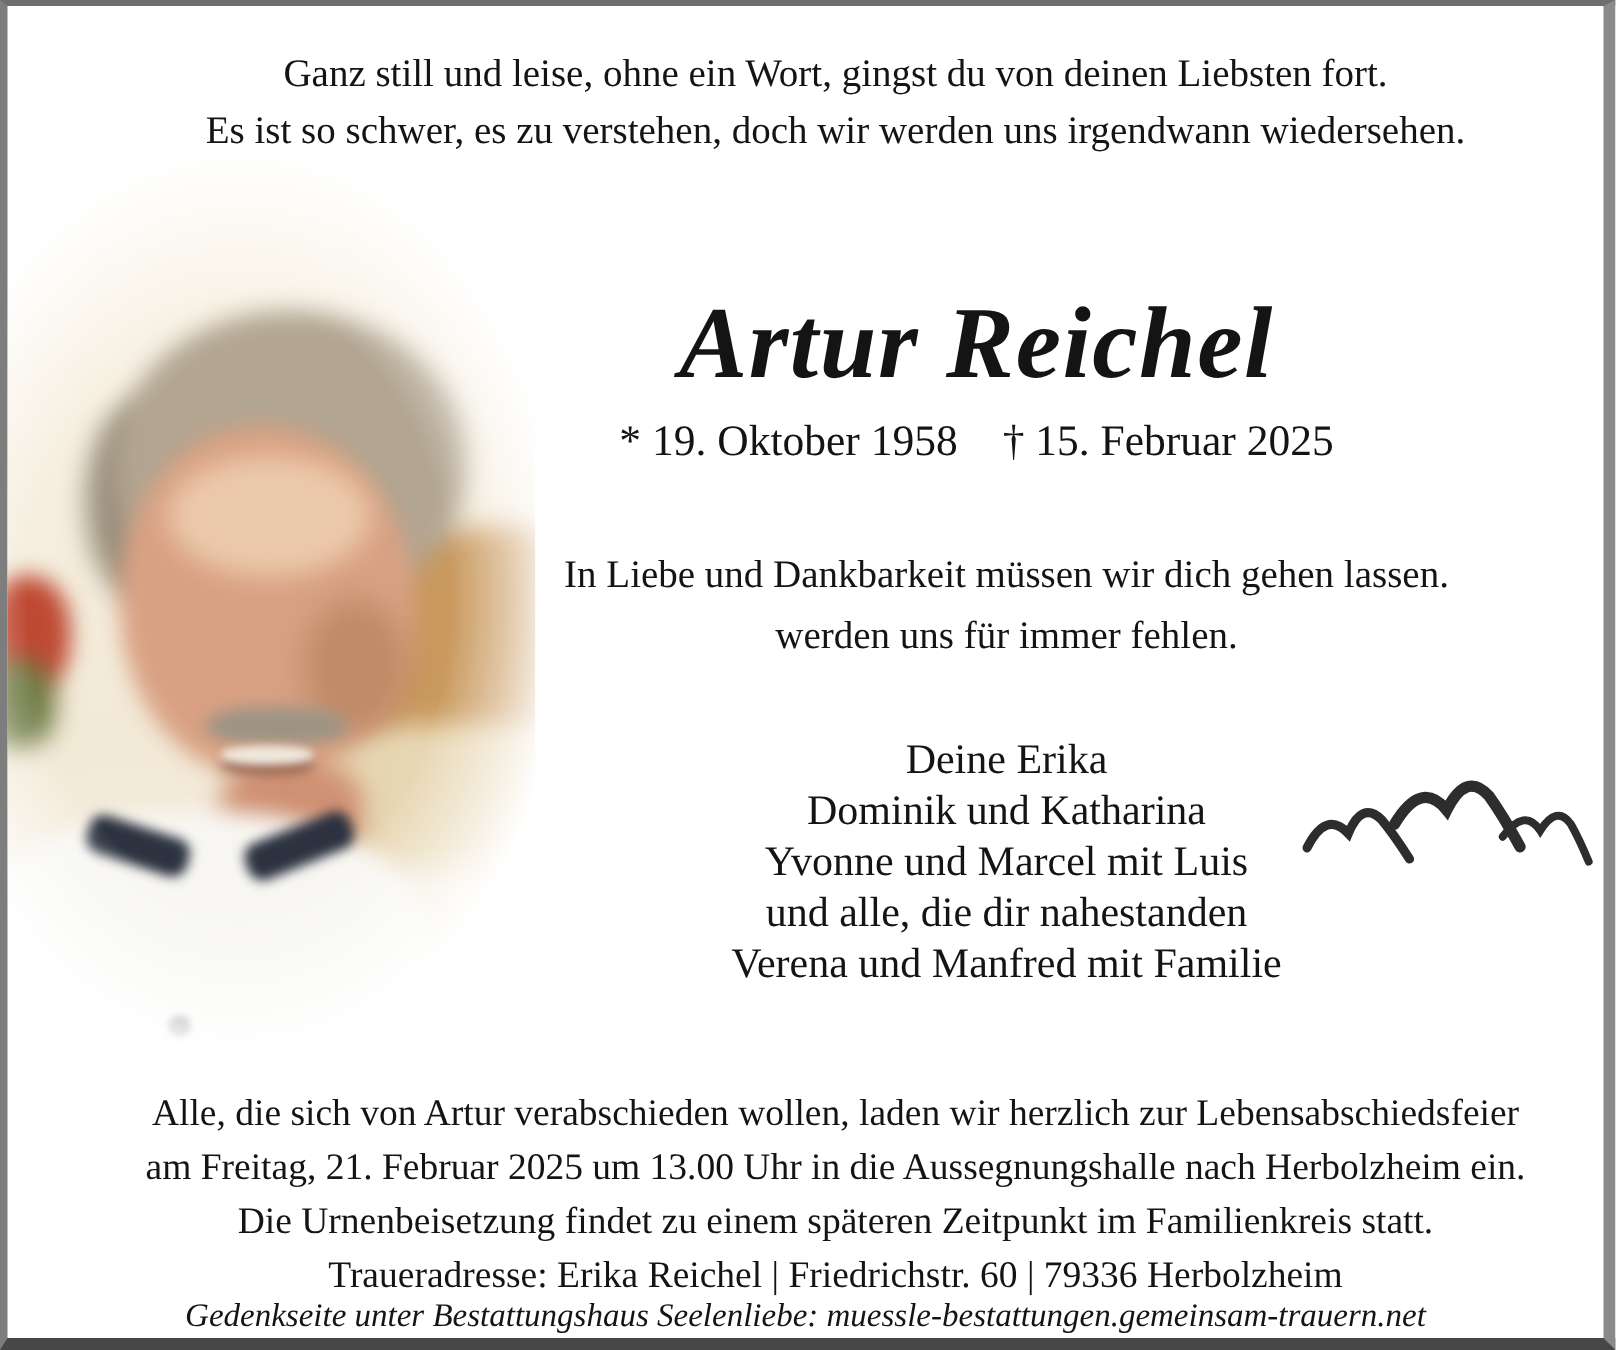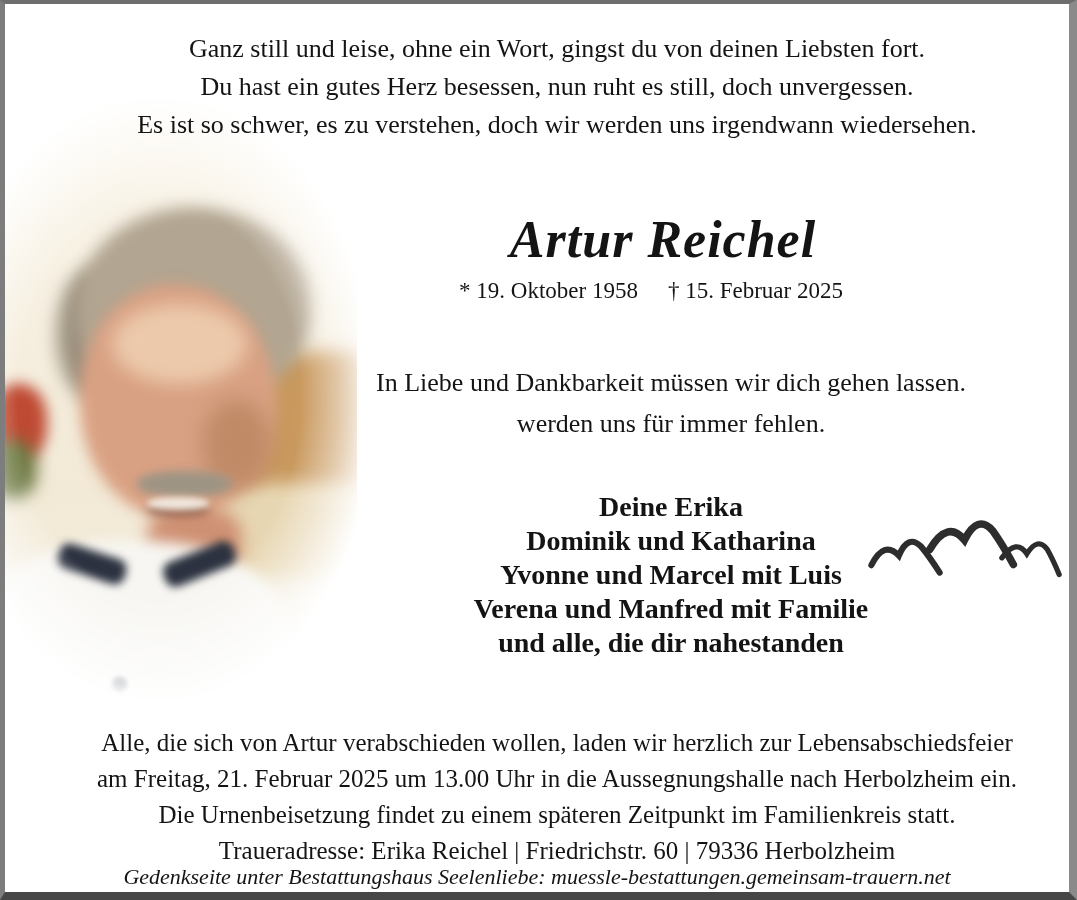--- a/index.html
+++ b/index.html
@@ -39,25 +39,25 @@
   .ph-mouth{left:150px;top:398px;width:62px;height:13px;background:#f0e8dd;filter:blur(3px);border-radius:45%;box-shadow:0 6px 6px rgba(90,45,35,.55);}
   .ph-neck{left:150px;top:408px;width:95px;height:70px;background:#cf9173;filter:blur(8px);border-radius:40%;}
   .ph-shirt{left:-20px;top:442px;width:310px;height:200px;background:#f7f6f2;filter:blur(7px);border-radius:45% 45% 0 0;}
   .ph-collar-l{left:60px;top:452px;width:70px;height:26px;background:#2c3240;filter:blur(4px);transform:rotate(18deg);border-radius:10px;}
   .ph-collar-r{left:165px;top:452px;width:75px;height:26px;background:#2c3240;filter:blur(4px);transform:rotate(-22deg);border-radius:10px;}
   .ph-btn1{left:115px;top:578px;width:15px;height:15px;background:#3a4048;filter:blur(2px);border-radius:50%;}
 
   
   .poem{position:absolute;left:0;right:0;top:26px;text-align:center;font-size:26px;line-height:38px;}
   .right-col{position:absolute;left:290px;width:712px;text-align:center;}
-  .name{top:176px;font-size:52px;font-weight:bold;font-style:italic;letter-spacing:1px;line-height:96px;margin:12px;}
-  .dates{top:274px;font-size:23px;}
+  .name{top:176px;font-size:68px;font-weight:bold;font-style:italic;letter-spacing:1px;line-height:96px;margin:0;}
+  .dates{top:274px;font-size:29px;}
   .dates .death{margin-left:30px;}
   .tribute{top:358px;font-size:26px;line-height:41px;}
-  .mourners{top:486px;font-size:28px;font-weight:bold;line-height:34px;}
+  .mourners{top:486px;font-size:28px;font-weight:normal;line-height:34px;}
   .funeral{position:absolute;left:0;right:0;top:721px;text-align:center;font-size:25px;line-height:36px;}
   .memorial{position:absolute;left:0;right:0;top:858px;text-align:center;font-size:22px;font-style:italic;line-height:30px;}
   .line{white-space:nowrap;padding-left:40px;}
 
   
   .birds{position:absolute;left:858px;top:500px;width:205px;height:100px;}
   .bird{position:absolute;}
   .bird svg{display:block;width:100%;height:100%;}
   .bird-1{left:4px;top:24px;width:76px;height:56px;transform:rotate(-4deg);}
   .bird-2{left:62px;top:2px;width:94px;height:70px;}
@@ -84,41 +84,40 @@
     <div class="ph-collar-l"></div>
     <div class="ph-collar-r"></div>
     <div class="ph-mustache"></div>
     <div class="ph-mouth"></div>
     <div class="ph-btn1"></div>
 
   </div>
 
   <div class="poem">
     <div class="line">Ganz still und leise, ohne ein Wort, gingst du von deinen Liebsten fort.</div>
-    <div class="line">Du hast ein gutes Herz besessen, nun ruht es still, doch unvergessen.</div>
     <div class="line">Es ist so schwer, es zu verstehen, doch wir werden uns irgendwann wiedersehen.</div>
   </div>
 
   <h1 class="right-col name">Artur Reichel</h1>
 
   <div class="right-col dates">
     <span class="birth">* 19. Oktober 1958</span><span class="death">† 15. Februar 2025</span>
   </div>
 
   <div class="right-col tribute">
     <div class="line">In Liebe und Dankbarkeit müssen wir dich gehen lassen.</div>
     <div class="line">werden uns für immer fehlen.</div>
   </div>
 
   <div class="right-col mourners">
     <div class="line">Deine Erika</div>
     <div class="line">Dominik und Katharina</div>
     <div class="line">Yvonne und Marcel mit Luis</div>
+    <div class="line">und alle, die dir nahestanden</div>
     <div class="line">Verena und Manfred mit Familie</div>
-    <div class="line">und alle, die dir nahestanden</div>
   </div>
 
   <div class="birds">
     <span class="bird bird-1">
       <svg viewBox="0 0 100 70" xmlns="http://www.w3.org/2000/svg">
         <path d="M5 44 Q24 12 42 34 Q56 6 72 24 Q82 38 94 60" fill="none" stroke="#2d2d2d" stroke-width="8" stroke-linecap="round"></path>
       </svg>
     </span>
     <span class="bird bird-2">
       <svg viewBox="0 0 100 70" xmlns="http://www.w3.org/2000/svg">

